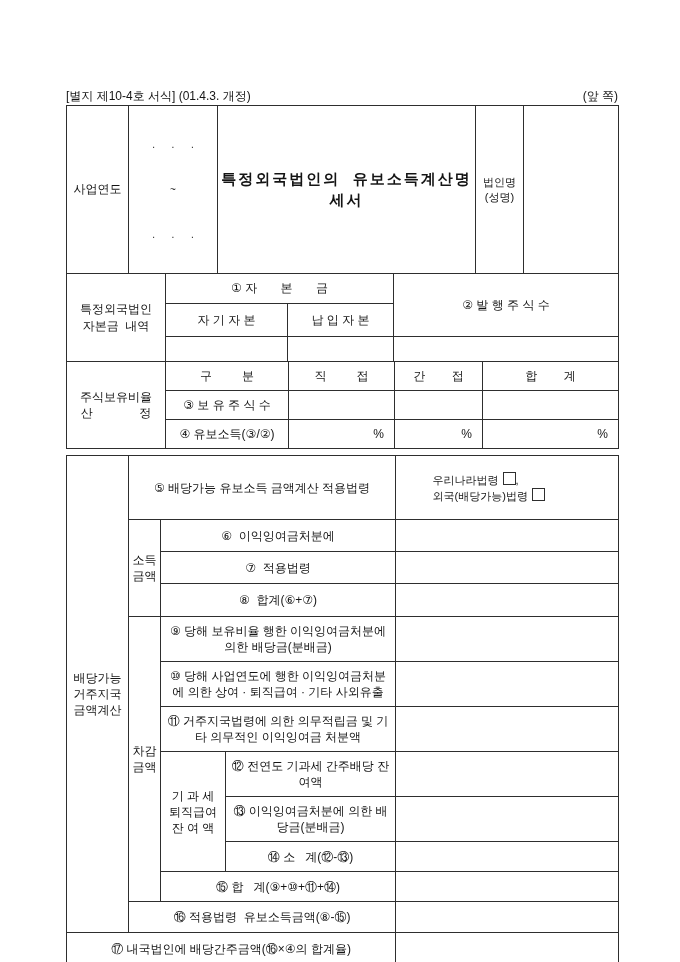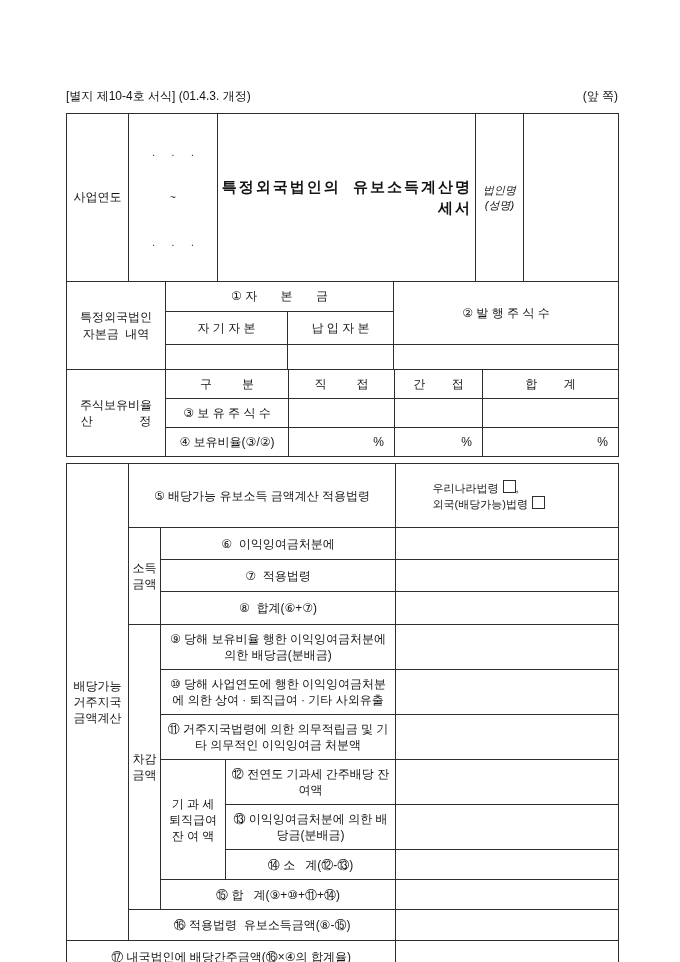--- a/index.html
+++ b/index.html
@@ -4,33 +4,33 @@
 <style>
   html,body { margin:0; padding:0; background:#ffffff; }
   body {
     width:680px; height:962px; position:relative;
     font-family:"Liberation Sans","DejaVu Sans",sans-serif;
     color:#141414;
   }
   .sheet { position:absolute; left:0; top:0; width:680px; height:962px; background:#fff; }
   .content { position:absolute; left:66px; top:88px; width:552px; }
 
-  .topline { display:flex; justify-content:space-between; font-size:12px; margin-bottom:8px;align-items:flex-end; }
+  .topline { display:flex; justify-content:space-between; font-size:12px; margin-bottom:0;align-items:flex-end; }
 
   table { border-collapse:collapse; table-layout:fixed; width:552px; }
   .t2, .t3 { margin-top:-1px; }
   .tmain { margin-top:6px; }
   td {
     border:1px solid #2e2e2e;
     font-size:12px; text-align:center; vertical-align:middle;
     white-space:pre-wrap; padding:1px 3px; line-height:1.35;
     overflow:hidden;
   }
-  .title-cell { font-weight:bold; font-size:15px; letter-spacing:2px;text-align:right; }
-  .corp-cell { font-size:11px; line-height:1.3;font-style:italic; }
+  .title-cell { font-weight:bold; font-size:15px; letter-spacing:2px; }
+  .corp-cell { font-size:11px; line-height:1.3; }
   .dates-cell { font-size:10px; line-height:1.5; color:#222; }
   .sec { font-size:12px; }
   .pct { text-align:right; padding-right:10px; }
   .law-cell { font-size:11px; text-align:left; padding-left:6px; }
   .cb {
     display:inline-block; width:11px; height:11px;
     border:1px solid #2e2e2e; vertical-align:-1px; margin-left:4px; background:#fff;
   }
 </style>
 </head>
@@ -111,21 +111,21 @@
         <td>간        접</td>
         <td>합        계</td>
       </tr>
       <tr style="height:29px">
         <td>③ 보 유 주 식 수</td>
         <td></td>
         <td></td>
         <td></td>
       </tr>
       <tr style="height:29px">
-        <td>④ 보유비율(③/②)</td>
+        <td>④ 유보소득(③/②)</td>
         <td class="pct">%</td>
         <td class="pct">%</td>
         <td class="pct">%</td>
       </tr>
     </tbody>
       </table>
 
     <table class="tmain">
       <colgroup>
           <col style="width:62px">

